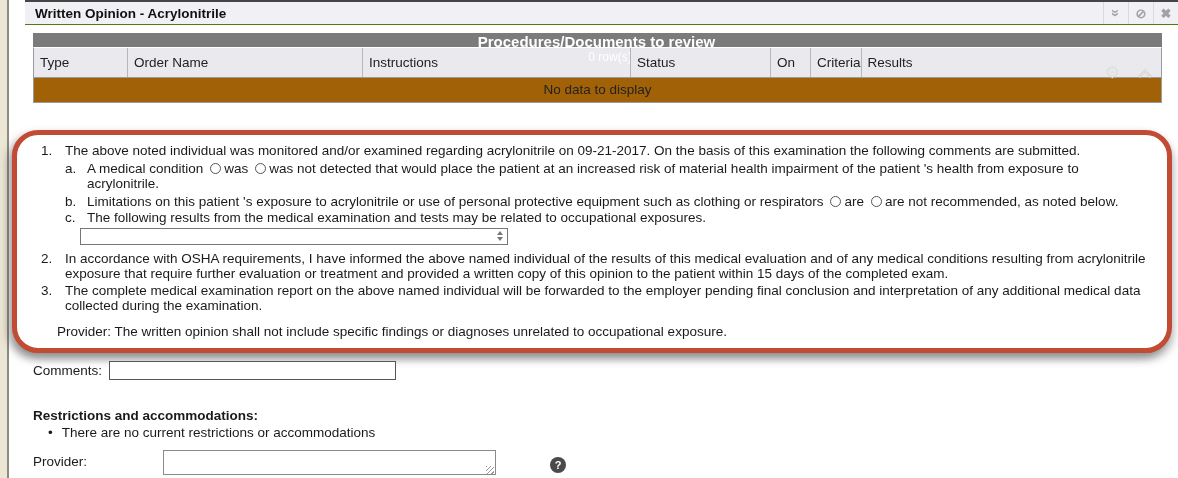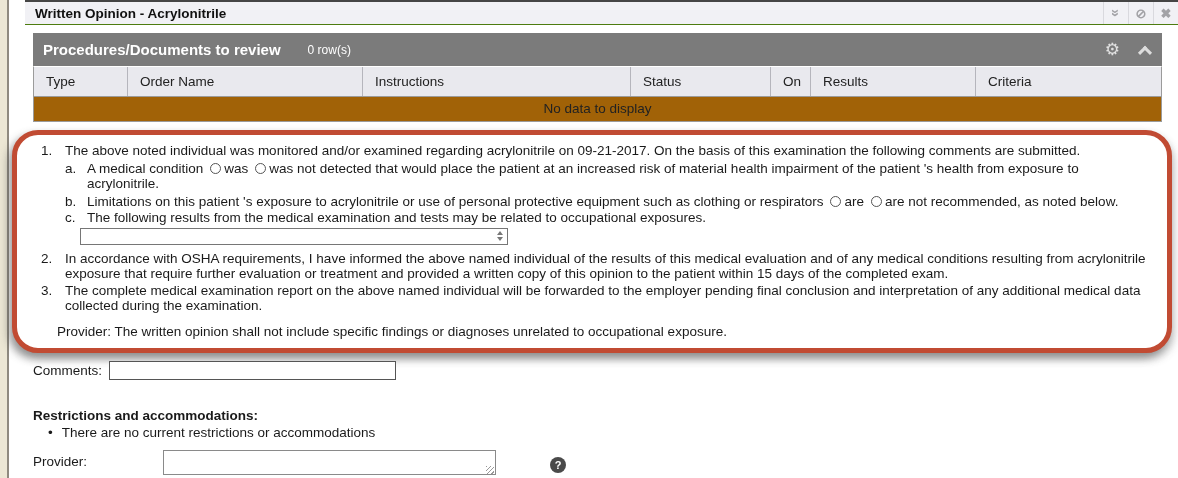--- a/index.html
+++ b/index.html
@@ -17,31 +17,31 @@
                border-bottom:1px solid #4d7c0f; display:flex; align-items:center; }
   #title-bar .title { font-weight:bold; font-size:13.5px; margin-left:10px; color:#111; }
   .win-icons { margin-left:auto; display:flex; height:100%; }
   .win-icon { width:25px; display:flex; align-items:center; justify-content:center;
               border-left:1px solid #d9d9de; color:#a2a2a6; font-size:13px;
               font-weight:bold; cursor:pointer; }
   .dbl-chevron { display:inline-block; transform:rotate(90deg); font-size:14px; }
 
   
   #panel { position:absolute; left:33px; top:33px; width:1129px; }
-  .panel-head { height:33px; background:#7b7b7b; display:flex; align-items:center;
-                padding:0 12px 0 10px; }
+  .panel-head { height:14px; background:#7b7b7b; display:flex; align-items:center;
+                padding:0 12px 0 10px;flex-direction:column; }
   .panel-title { color:#fff; font-weight:bold; font-size:15px; }
   .panel-count { color:#fff; font-size:12px; margin-left:6px;padding-left:21px; }
   .panel-icons { margin-left:auto; display:flex; align-items:center; gap:20px; }
   .gear { color:#e0e0e0; font-size:17px; line-height:17px; cursor:pointer; }
   .chev-up { width:10px; height:10px; border-top:3px solid #ddd; border-left:3px solid #ddd;
              transform:rotate(45deg) translate(2px,2px); cursor:pointer; }
   .grid-head { display:flex; height:31px; background:#e9e9ee;
                border:1px solid #9b9b9b; border-top:1px solid #fff; }
-  .gcell { line-height:29px; padding-left:12px; font-size:13.5px; color:#222;
+  .gcell { line-height:29px; padding-left:6px; font-size:13.5px; color:#222;
            border-right:1px solid #b5b5bc; overflow:hidden; white-space:nowrap; }
   .gcell:last-child { border-right:none; flex:1; }
   .c-type{width:94px;} .c-order{width:235px;} .c-instr{width:268px;}
   .c-status{width:140px;} .c-on{width:40px;} .c-results{width:165px;}
   .grid-empty { height:25px; background:#a16207; border:1px solid #9b9b9b; border-top:none;
                 text-align:center; line-height:24px; font-size:13.5px; color:#222; }
 
   
   #redbox { position:absolute; left:12px; top:130px; width:1160px; height:223px;
             background:#fff; border:5px solid #c14b33; border-radius:26px;
@@ -110,22 +110,22 @@
       <span class="gear">⚙</span>
       <span class="chev-up"></span>
     </span>
   </div>
   <div class="grid-head">
     <div class="gcell c-type">Type</div>
     <div class="gcell c-order">Order Name</div>
     <div class="gcell c-instr">Instructions</div>
     <div class="gcell c-status">Status</div>
     <div class="gcell c-on">On</div>
+    <div class="gcell">Criteria</div>
     <div class="gcell c-results">Results</div>
-    <div class="gcell">Criteria</div>
   </div>
   <div class="grid-empty">No data to display</div>
 </div>
 
 <div id="redbox">
   <div class="num-row">
     <span class="num">1.</span>
     <span>The above noted individual was monitored and/or examined regarding acrylonitrile on 09-21-2017. On the basis of this examination the following comments are submitted.</span>
   </div>
   <div class="sub-row">

